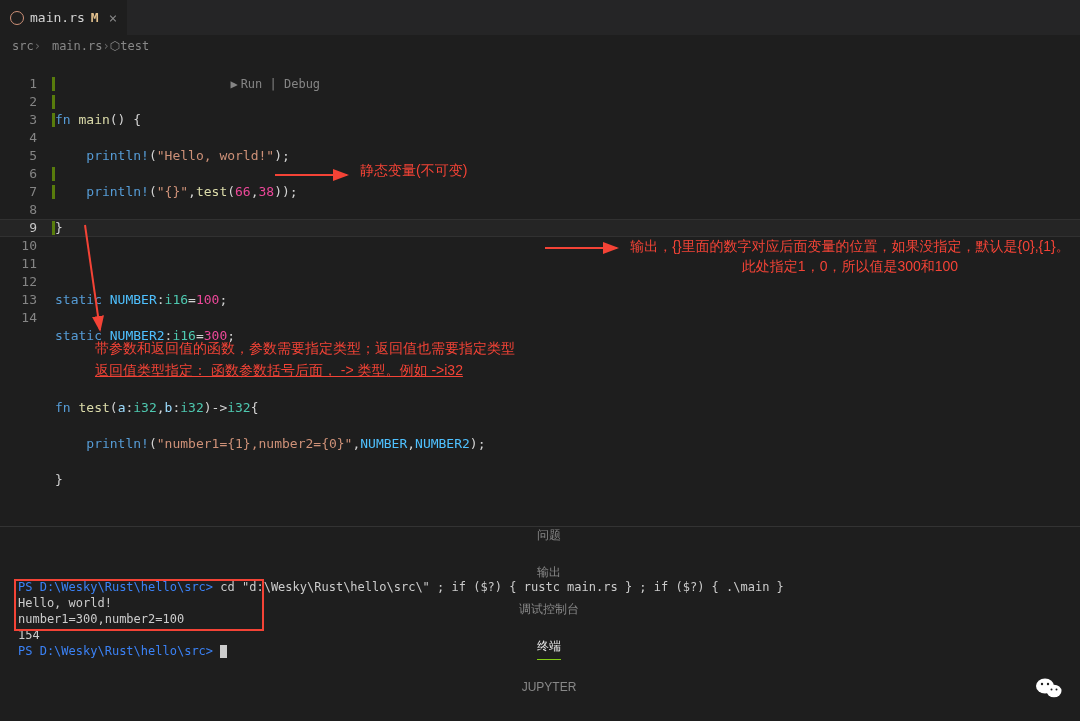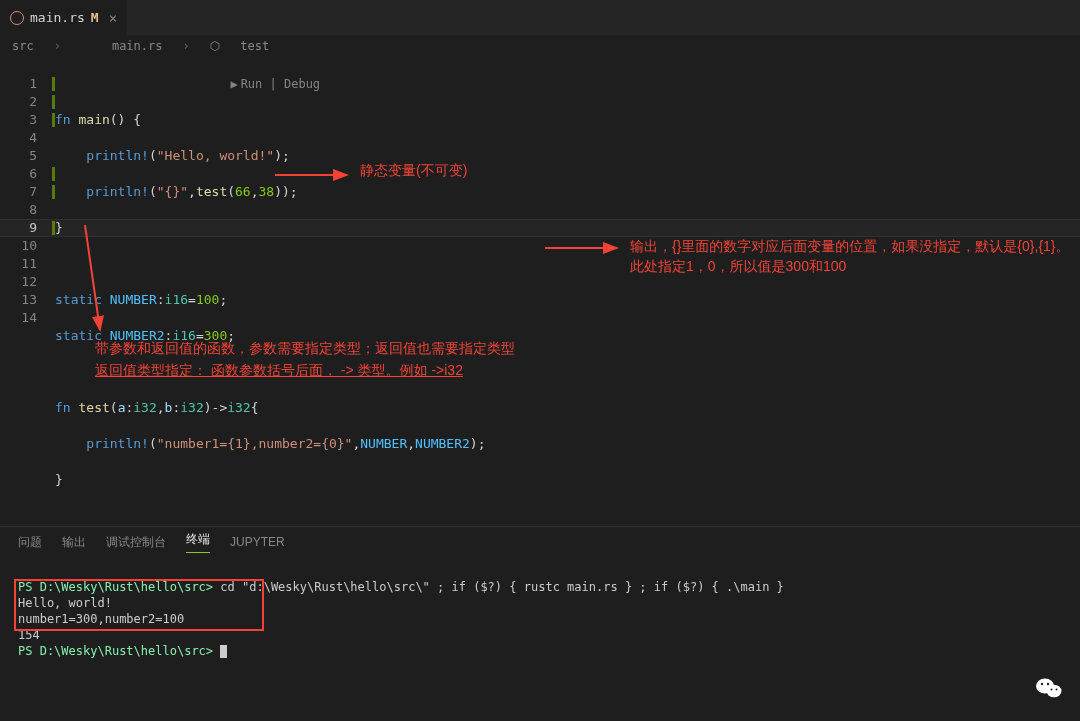--- a/index.html
+++ b/index.html
@@ -6,57 +6,57 @@
 body { width:1080px; height:721px; background:#1e1e1e; font-family:Consolas,monospace; color:#d4d4d4; overflow:hidden; position:relative; }
 
 
 .tabbar { height:35px; background:#252526; display:flex; align-items:center; }
 .tab { height:35px; background:#1e1e1e; display:flex; align-items:center; padding:0 10px; gap:6px; font-size:13px; }
 .tab .rust-ico { width:14px; height:14px; border-radius:50%; border:1.5px solid #ce9178; display:inline-block; }
 .tab .mod { color:#e2c08d; font-weight:bold; }
 .tab .x { color:#888; font-size:14px; margin-left:4px; cursor:pointer; }
 
 
-.crumbs { height:22px; display:flex; align-items:center; font-size:12px; padding-left:12px; color:#888; gap:20px; }
+.crumbs { height:22px; display:flex; align-items:center; font-size:12px; padding-left:12px; color:#888; gap:0; }
 .crumbs .sep { color:#666; }
 .crumbs .cube { color:#888; }
 
 
 .editor { display:flex; position:relative; }
 .gutter { width:55px; text-align:right; padding-right:18px; color:#858585; font-size:13px; line-height:18px; user-select:none; }
 .gutter .hl { color:#c6c6c6; }
 .gutter-marks { position:absolute; left:52px; top:0; }
 .gmark { position:absolute; width:3px; height:14px; background:#587c0c; }
 .code { font-size:13px; line-height:18px; white-space:pre; position:relative; }
 .codelens { color:#858585; font-size:12px; padding-left:10px;text-align:center; }
 .codelens .play { padding-right:3px; }
 .hl-line { position:absolute; left:0; width:1080px; height:18px; background:rgba(255,255,255,.03); border-top:1px solid rgba(255,255,255,.06); border-bottom:1px solid rgba(255,255,255,.06); }
 
 
 .kw { color:#569cd6; }
 .fn { color:#dcdcaa; }
 .ty { color:#4ec9b0; }
 .str { color:#ce9178; }
-.num { color:#84cc16; }
+.num { color:#ec4899; }
 .mac { color:#569cd6;margin-top:16px; }
 .var { color:#9cdcfe; }
 .cst { color:#4fc1ff; }
 .pn { color:#d4d4d4; }
 
 
-.anno { position:absolute; color:#f44336; font-size:14px; font-family:"Microsoft YaHei",sans-serif; }
+.anno { position:absolute; color:#f44336; font-size:14px; font-family:"Microsoft YaHei",sans-serif;text-align:center; }
 .arrow { position:absolute; }
 .arrow svg { overflow:visible; }
 
 
 .panel { position:absolute; bottom:0; left:0; width:1080px; border-top:1px solid #333; background:#1e1e1e; }
-.ptabs { height:30px; display:flex; align-items:center; gap:20px; padding-left:18px; font-size:12px; color:#888; font-family:"Microsoft YaHei",sans-serif; }
+.ptabs { height:30px; display:flex; align-items:center; gap:20px; padding-left:18px; font-size:12px; color:#888; font-family:"Microsoft YaHei",sans-serif;flex-direction:column; }
 .ptabs .act { color:#e7e7e7; border-bottom:1px solid #84cc16; padding-bottom:4px; }
 .term { font-size:12px; line-height:16px; padding:6px 18px 30px; color:#ccc; font-family:Consolas,monospace; white-space:pre; position:relative; }
-.term .y { color:#86efac; }
+.term .y { color:#3b82f6; }
 .term .g { color:#ccc; }
 .term .outbox { position:absolute; border:2px solid #f44336; left:14px; top:22px; width:250px; height:52px; pointer-events:none; }
 .cursor { display:inline-block; width:7px; height:13px; background:#ccc; vertical-align:middle; }
 
 
 .wm { position:absolute; right:18px; bottom:22px; display:flex; align-items:center; gap:8px; color:#fff; font-family:Arial,sans-serif; font-size:22px; letter-spacing:.5px; }
 .wm .bubble { width:26px; height:22px; position:relative; }
 .wm .bubble svg { width:26px; height:22px; }
 </style>
 </head>

